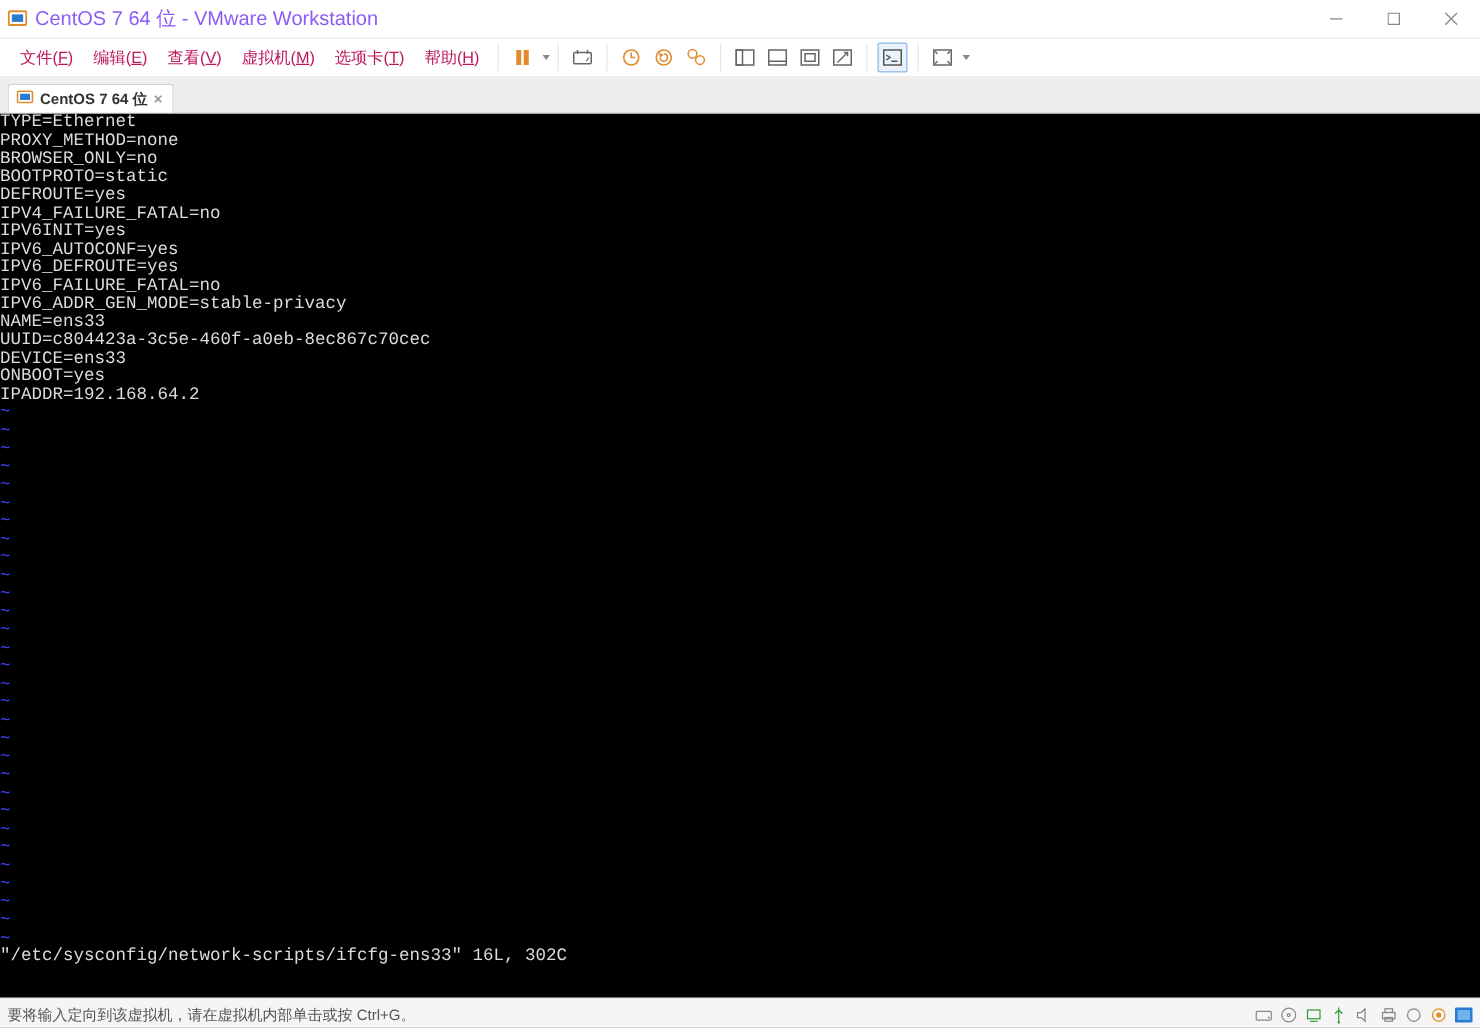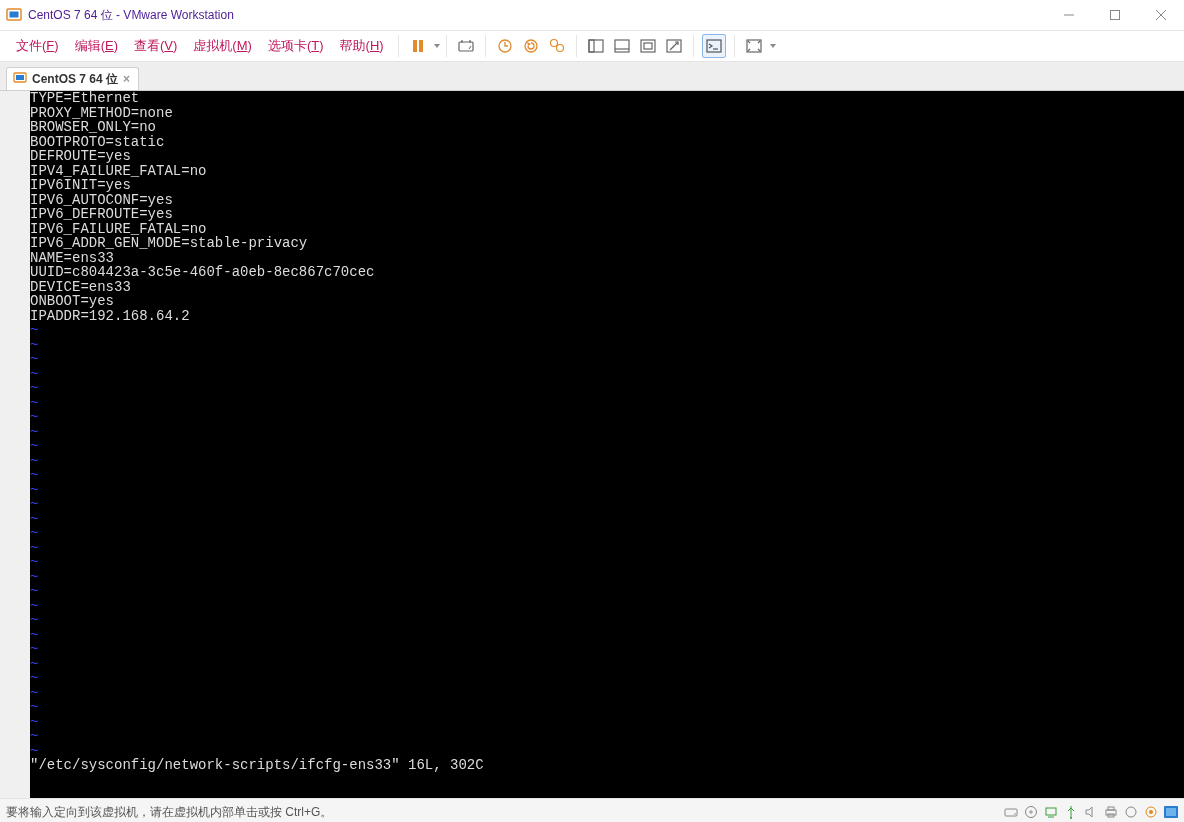--- a/index.html
+++ b/index.html
@@ -21,22 +21,22 @@
     display: flex;
     align-items: center;
     padding-left: 6px;
   }
   .titlebar .app-icon {
     width: 16px; height:16px;
     margin-right: 6px;
     display:flex;align-items:center;justify-content:center;
   }
   .titlebar .title-text {
-    color: #4c1d95;
-    font-size: 12px;
+    color: #8b5cf6;
+    font-size: 16px;
     flex: 1;
   }
   .win-btn {
     width: 46px;
     height: 30px;
     display:flex;align-items:center;justify-content:center;
     color:#888;
   }
   
   .menubar {
@@ -104,21 +104,20 @@
     background:#000;
     color:#dcdcdc;
     font-family:"Courier New",monospace;
     font-size:14px;
     line-height:14.5px;
     height:707px;
     white-space:pre;
     overflow:hidden;
     padding:0;
     position:relative;
-    margin-left:30px;
   }
   .tilde { color:#3a40ff; }
   
   .statusbar {
     height:26px;
     background:#f5f5f5;
     border-top:1px solid #e5e5e5;
     display:flex;
     align-items:center;
     padding-left:6px;

